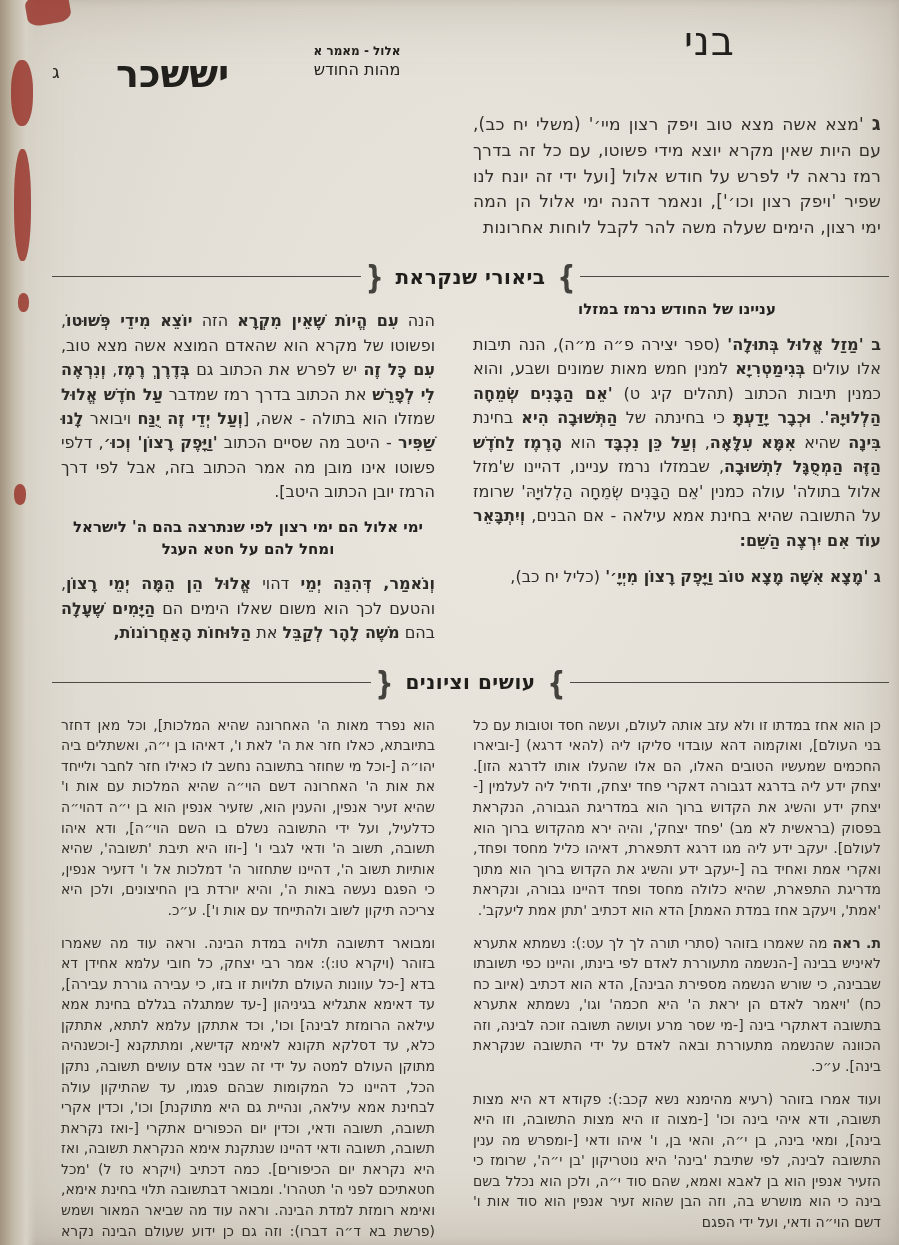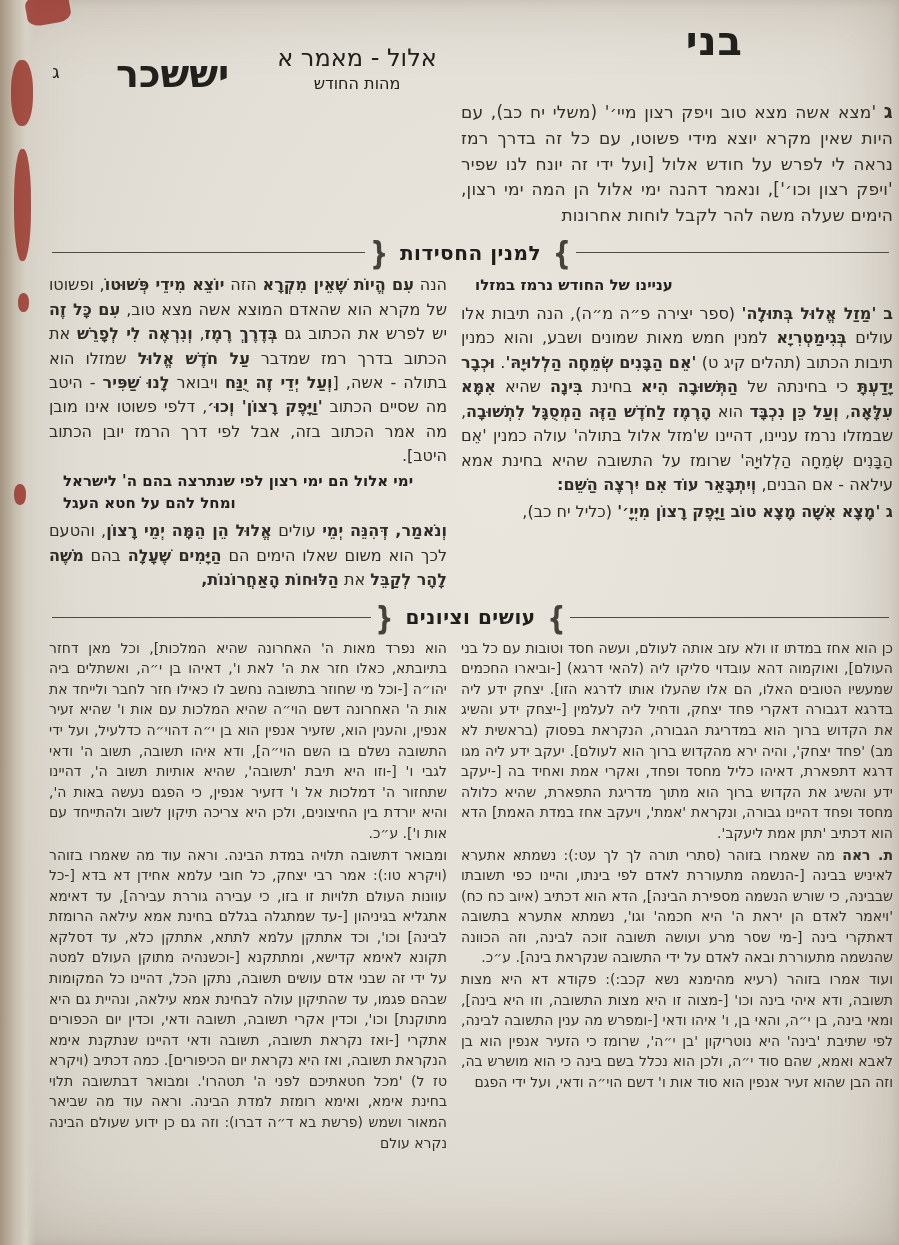--- a/index.html
+++ b/index.html
@@ -13,39 +13,39 @@
   .book-edge{position:absolute;left:0;top:0;bottom:0;width:36px;
     background:linear-gradient(90deg,#a2937f 0%,#c3baa9 38%,#d7d2c6 72%,rgba(215,210,198,0) 100%);}
   .stain{position:absolute;background:#973127;opacity:.82;border-radius:45%;}
   .s1{left:26px;top:-6px;width:44px;height:30px;transform:rotate(-10deg);border-radius:30%;}
   .s2{left:11px;top:60px;width:22px;height:66px;}
   .s3{left:14px;top:149px;width:17px;height:112px;}
   .s4{left:18px;top:293px;width:11px;height:19px;}
   .s5{left:14px;top:484px;width:12px;height:21px;}
 
   .header{position:relative;height:96px;}
-  .title-bni{position:absolute;top:18px;right:156px;font-size:40px;font-weight:bold;color:#21201d;letter-spacing:1px;}
+  .title-bni{position:absolute;top:18px;right:164px;font-size:40px;font-weight:normal;color:#21201d;letter-spacing:1px;}
   .chapter{position:absolute;top:44px;left:238px;width:238px;text-align:center;color:#21201d;}
-  .chapter-title{font-size:24px;font-weight:normal;}
+  .chapter-title{font-size:12px;font-weight:bold;}
   .chapter-sub{font-size:16px;margin-top:2px;}
   .title-yis{position:absolute;top:52px;left:116px;font-size:38px;font-weight:bold;color:#21201d;}
   .page-num{position:absolute;top:60px;left:52px;font-size:19px;}
 
   .cols{display:grid;grid-template-columns:432px 398px;column-gap:14px;padding:0 6px 0 49px;}
-  .cols p{margin:0;}
+  .cols p{margin:12px;}
   .rashi{font-size:17px;line-height:1.5;text-align:justify;color:#33302a;letter-spacing:.2px;}
   .initial{font-weight:bold;font-size:1.18em;}
 
   .divider{display:flex;align-items:center;gap:5px;margin:12px 0 8px;padding:0 10px 0 52px;}
   .divider .line{flex:1;border-top:1.7px solid #4c4a45;}
   .curl{font-size:25px;font-weight:bold;color:#44423d;line-height:1;transform:scaleY(1.3);}
   .sec-title{font-size:20px;font-weight:bold;color:#1f1e1b;margin:0 7px;letter-spacing:.5px;}
 
   .mid{font-size:16px;line-height:1.53;text-align:justify;color:#2e2c28;}
-  .subhead{font-weight:bold;text-align:left;font-size:15px;line-height:1.45;color:#232220;margin:2px 14px 5px;}
+  .subhead{font-weight:bold;text-align:center;font-size:15px;line-height:1.45;color:#232220;margin:2px 14px 5px;}
   .subhead.mt{}
   .mid.closing{margin-top:2px;}
   .em{font-weight:bold;}
 
   .note{font-size:14px;line-height:1.47;text-align:justify;color:#34312c;margin-bottom:1px !important;}
 </style>
 </head>
 <body>
 
 <div class="page">
@@ -66,35 +66,35 @@
     <div class="page-num">ג</div>
   </header>
 
   <section class="cols top">
     <p class="rashi"><span class="initial">ג</span> <span>'מצא אשה מצא טוב ויפק רצון מיי׳' (משלי יח כב), עם היות שאין מקרא יוצא מידי פשוטו, עם כל זה בדרך רמז נראה לי לפרש על חודש אלול [ועל ידי זה יונח לנו שפיר 'ויפק רצון וכו׳'], ונאמר דהנה ימי אלול הן המה ימי רצון, הימים שעלה משה להר לקבל לוחות אחרונות</span></p>
   </section>
 
   <div class="divider">
     <span class="line"></span>
     <span class="curl">}</span>
-    <span class="sec-title">למנין החסידות</span>
+    <span class="sec-title">ביאורי שנקראת</span>
     <span class="curl">{</span>
     <span class="line"></span>
   </div>
 
   <section class="cols middle">
     <div class="col">
       <div class="subhead">עניינו של החודש נרמז במזלו</div>
       <p class="mid"><span class="em">ב </span><span class="em">'מַזַל אֱלוּל בְּתוּלָה'</span><span> (ספר יצירה פ״ה מ״ה), הנה תיבות אלו עולים </span><span class="em">בְּגִימַטְרִיָא</span><span> למנין חמש מאות שמונים ושבע, והוא כמנין תיבות הכתוב (תהלים קיג ט) </span><span class="em">'אֵם הַבָּנִים שְׂמֵחָה הַלְלוּיָהּ'</span><span>. </span><span class="em">וּכְבָר יָדַעְתָּ</span><span> כי בחינתה של </span><span class="em">הַתְּשׁוּבָה הִיא</span><span> בחינת </span><span class="em">בִּינָה</span><span> שהיא </span><span class="em">אִמָּא עִלָּאָה</span><span>, </span><span class="em">וְעַל כֵּן נִכְבָּד</span><span> הוא </span><span class="em">הָרֶמֶז לַחֹדֶשׁ הַזֶּה הַמְסֻגָּל לִתְשׁוּבָה</span><span>, שבמזלו נרמז עניינו, דהיינו ש'מזל אלול בתולה' עולה כמנין 'אֵם הַבָּנִים שְׂמֵחָה הַלְלוּיָהּ' שרומז על התשובה שהיא בחינת אמא עילאה - אם הבנים, </span><span class="em">וְיִתְבָּאֵר עוֹד אִם יִרְצֶה הַשֵּׁם:</span></p>
       <p class="mid closing"><span class="em">ג </span><span class="em">'מָצָא אִשָּׁה מָצָא טוֹב וַיָּפֶק רָצוֹן מִיְיָ׳'</span><span> (כליל יח כב),</span></p>
     </div>
     <div class="col">
       <p class="mid"><span>הנה </span><span class="em">עִם הֱיוֹת שֶׁאֵין מִקְרָא</span><span> הזה </span><span class="em">יוֹצֵא מִידֵי פְּשׁוּטוֹ</span><span>, ופשוטו של מקרא הוא שהאדם המוצא אשה מצא טוב, </span><span class="em">עִם כָּל זֶה</span><span> יש לפרש את הכתוב גם </span><span class="em">בְּדֶרֶךְ רֶמֶז</span><span>, </span><span class="em">וְנִרְאֶה לִי לְפָרֵשׁ</span><span> את הכתוב בדרך רמז שמדבר </span><span class="em">עַל חֹדֶשׁ אֱלוּל</span><span> שמזלו הוא בתולה - אשה, [</span><span class="em">וְעַל יְדֵי זֶה יֻנַּח</span><span> ויבואר </span><span class="em">לָנוּ שַׁפִּיר</span><span> - היטב מה שסיים הכתוב </span><span class="em">'וַיָּפֶק רָצוֹן' וְכוּ׳</span><span>, דלפי פשוטו אינו מובן מה אמר הכתוב בזה, אבל לפי דרך הרמז יובן הכתוב היטב].</span></p>
       <div class="subhead mt">ימי אלול הם ימי רצון לפי שנתרצה בהם ה' לישראל ומחל להם על חטא העגל</div>
-      <p class="mid"><span class="em">וְנֹאמַר, דְּהִנֵּה יְמֵי</span><span> עולים </span><span class="em">אֱלוּל הֵן הֵמָּה יְמֵי רָצוֹן</span><span>, והטעם לכך הוא משום שאלו הימים הם </span><span class="em">הַיָּמִים שֶׁעָלָה</span><span> בהם </span><span class="em">מֹשֶׁה לָהָר לְקַבֵּל</span><span> את </span><span class="em">הַלּוּחוֹת הָאַחֲרוֹנוֹת,</span></p>
+      <p class="mid"><span class="em">וְנֹאמַר, דְּהִנֵּה יְמֵי</span><span> דהוי </span><span class="em">אֱלוּל הֵן הֵמָּה יְמֵי רָצוֹן</span><span>, והטעם לכך הוא משום שאלו הימים הם </span><span class="em">הַיָּמִים שֶׁעָלָה</span><span> בהם </span><span class="em">מֹשֶׁה לָהָר לְקַבֵּל</span><span> את </span><span class="em">הַלּוּחוֹת הָאַחֲרוֹנוֹת,</span></p>
     </div>
   </section>
 
   <div class="divider">
     <span class="line"></span>
     <span class="curl">}</span>
     <span class="sec-title">עושים וציונים</span>
     <span class="curl">{</span>
     <span class="line"></span>
   </div>

